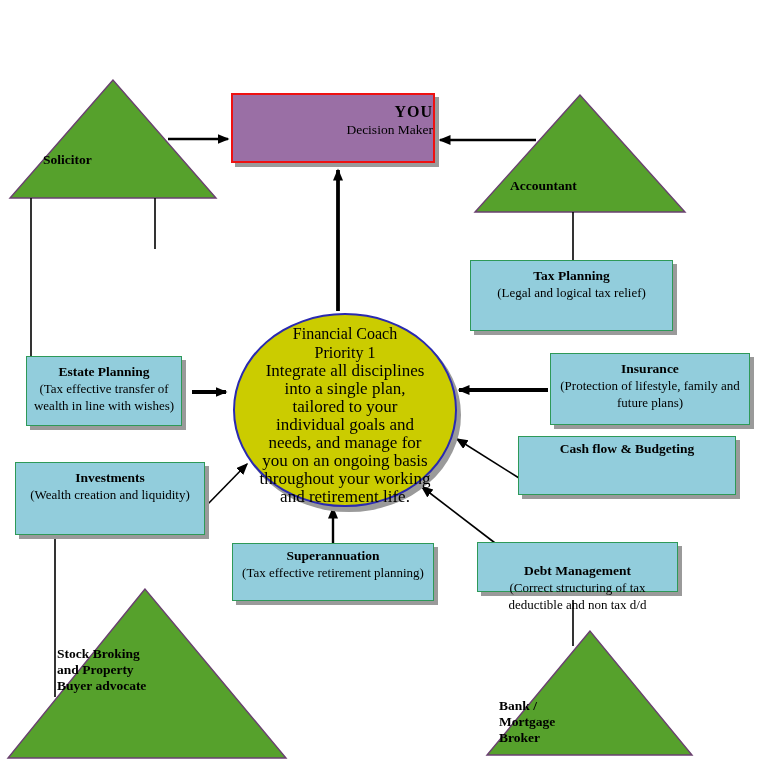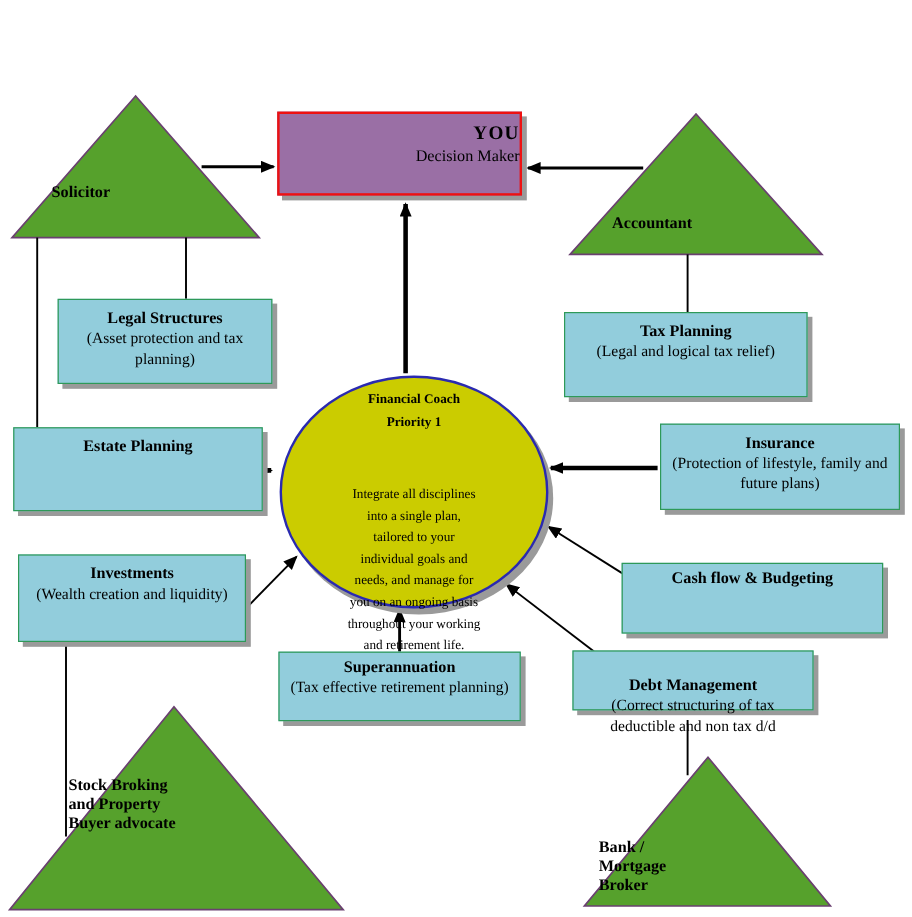--- a/index.html
+++ b/index.html
@@ -22,22 +22,22 @@
   }
   .you-title{font-weight:bold;font-size:16px;letter-spacing:1px;}
   .you-sub{font-size:13.5px;margin-top:1px;padding-left:28px;}
 
   .circle{
     position:absolute;left:233px;top:313px;width:224px;height:194px;
     background:var(--circle_fill);border:2.4px solid var(--circle_border);
     border-radius:50%;box-shadow:4px 5px 0 var(--shadow);
     box-sizing:border-box;text-align:center;padding:9px 14px 0 14px;
   }
-  .circle-title{font-weight:bold;font-size:11px;line-height:19px;white-space:pre-line;}
-  .circle-body{font-size:11px;line-height:18px;white-space:pre-line;margin-top:41px;}
+  .circle-title{font-weight:normal;font-size:16px;line-height:19px;white-space:pre-line;}
+  .circle-body{font-size:17px;line-height:18px;white-space:pre-line;}
 
   .disc-box{
     position:absolute;background:var(--box_fill);
     border:1.7px solid var(--box_border);
     box-shadow:4px 4px 0 var(--shadow);
     box-sizing:border-box;text-align:center;padding:6px 4px 0 4px;
   }
   .box-title{font-weight:bold;font-size:13.5px;line-height:17px;}
   .box-sub{font-size:13px;line-height:17px;}
 
@@ -92,45 +92,42 @@
     <div class="circle-body">Integrate all disciplines
 into a single plan,
 tailored to your
 individual goals and
 needs, and manage for
 you on an ongoing basis
 throughout your working
 and retirement life.</div>
   </div>
 
-  <div class="disc-box" style="left:48px;top:249px;width:179px;height:71px">
-    <div class="box-title">Legal Structures</div>
-    <div class="box-sub">(Asset protection and tax planning)</div>
-  </div>
 
-  <div class="disc-box" style="left:11px;top:356px;width:208px;height:70px">
+  <div class="disc-box" style="left:26px;top:356px;width:156px;height:70px">
     <div class="box-title">Estate Planning</div>
+    <div class="box-sub">(Tax effective transfer of wealth in line with wishes)</div>
   </div>
 
   <div class="disc-box" style="left:15px;top:462px;width:190px;height:73px">
     <div class="box-title">Investments</div>
     <div class="box-sub">(Wealth creation and liquidity)</div>
   </div>
 
   <div class="disc-box" style="left:470px;top:260px;width:203px;height:71px">
     <div class="box-title">Tax Planning</div>
     <div class="box-sub">(Legal and logical tax relief)</div>
   </div>
 
   <div class="disc-box" style="left:550px;top:353px;width:200px;height:72px">
     <div class="box-title">Insurance</div>
     <div class="box-sub">(Protection of lifestyle, family and future plans)</div>
   </div>
 
-  <div class="disc-box" style="left:518px;top:469px;width:218px;height:59px;padding-top:3px">
+  <div class="disc-box" style="left:518px;top:436px;width:218px;height:59px;padding-top:3px">
     <div class="box-title">Cash flow &amp; Budgeting</div>
   </div>
 
   <div class="disc-box" style="left:232px;top:543px;width:202px;height:58px;padding-top:3px">
     <div class="box-title">Superannuation</div>
     <div class="box-sub">(Tax effective retirement planning)</div>
   </div>
 
   <div class="disc-box" style="left:477px;top:542px;width:201px;height:50px;padding-top:19px">
     <div class="box-title">Debt Management</div>

